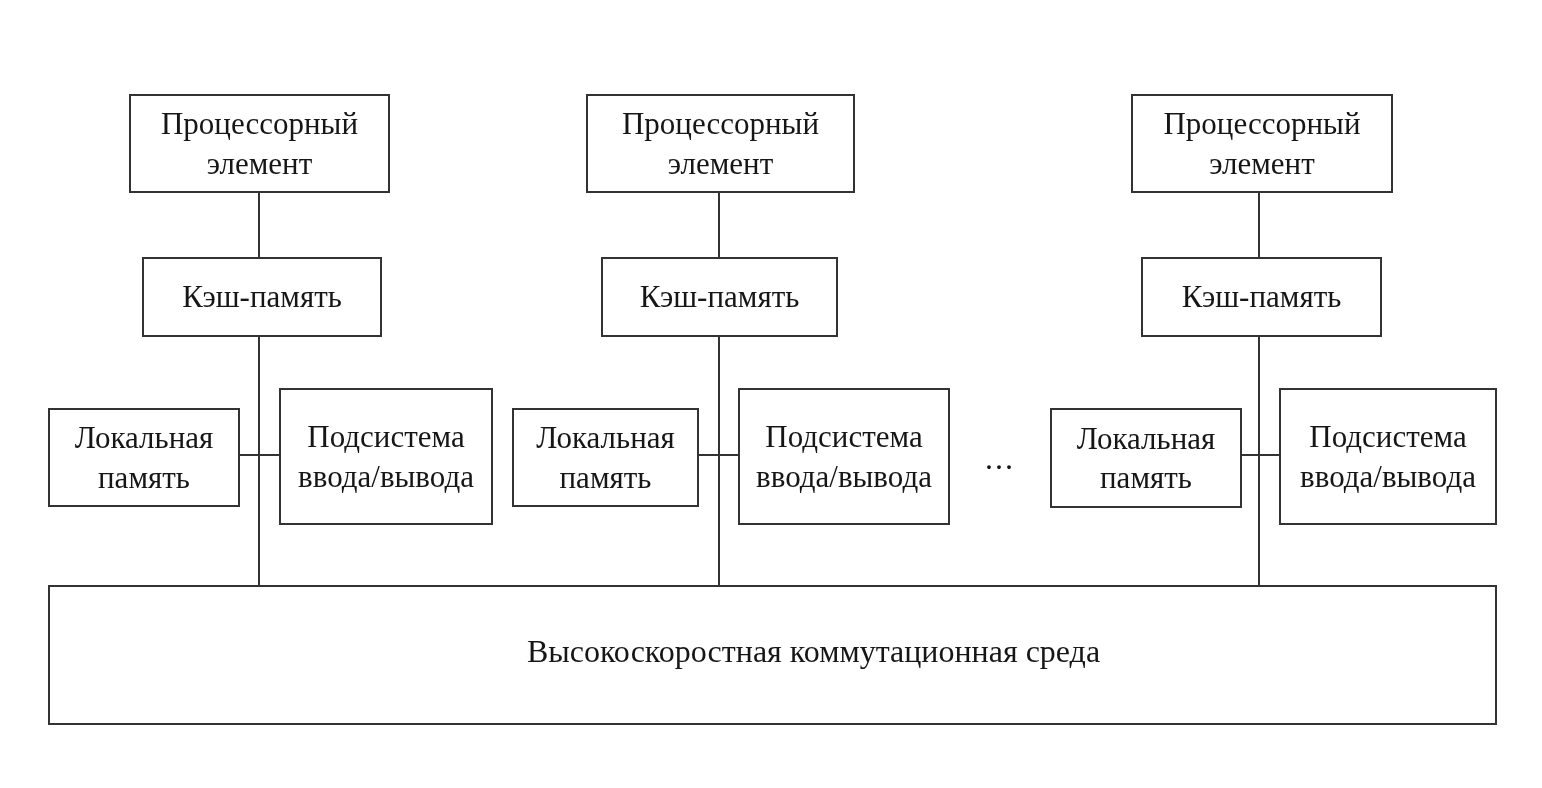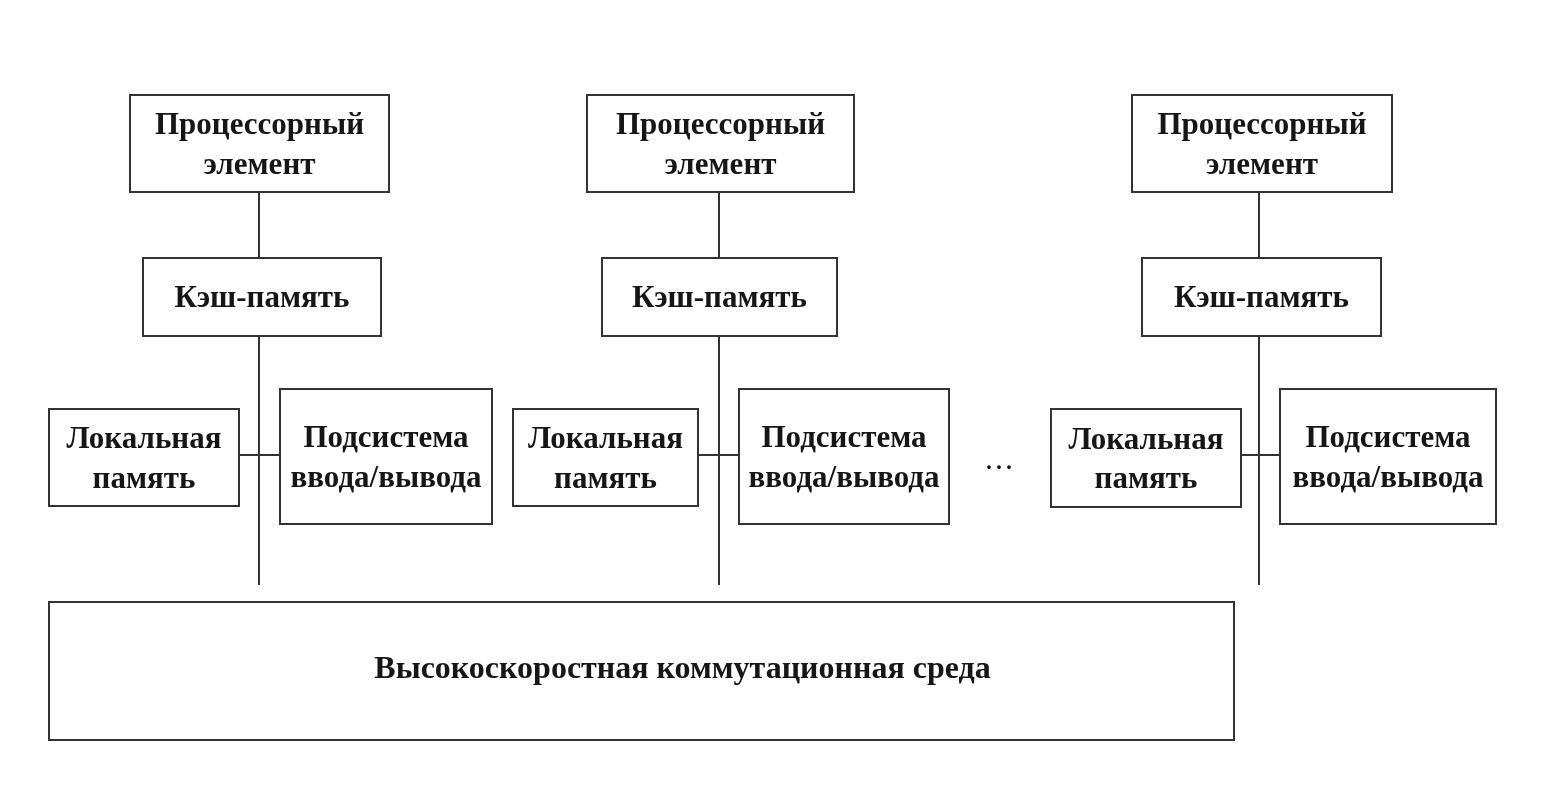--- a/index.html
+++ b/index.html
@@ -21,21 +21,20 @@
     box-sizing: border-box;
     border: 2px solid var(--border-color, #333333);
     background: #ffffff;
     display: flex;
     align-items: center;
     justify-content: center;
     text-align: center;
     font-size: 31px;
     line-height: 1.26;
     z-index: 2;
-    font-weight: bold;
   }
   .vline, .hline {
     position: absolute;
     background: var(--border-color, #333333);
     z-index: 1;
   }
   .vline { width: 2px; }
   .hline { height: 2px; }
 
   
@@ -74,25 +73,24 @@
     text-align: center;
     font-size: 32px;
     letter-spacing: 2px;
     z-index: 2;
   }
 
   
   #bus {
     left: 48px;
     top: 585px;
-    width: 1187px;
+    width: 1449px;
     height: 140px;
     justify-content: center;
     font-size: 32px;
-    margin-top: 16px;
   }
   #bus .bus-label-wrap {
     position: absolute;
     left: 82px;
     right: 0;
     top: 0;
     bottom: 8px;
     display: flex;
     align-items: center;
     justify-content: center;

